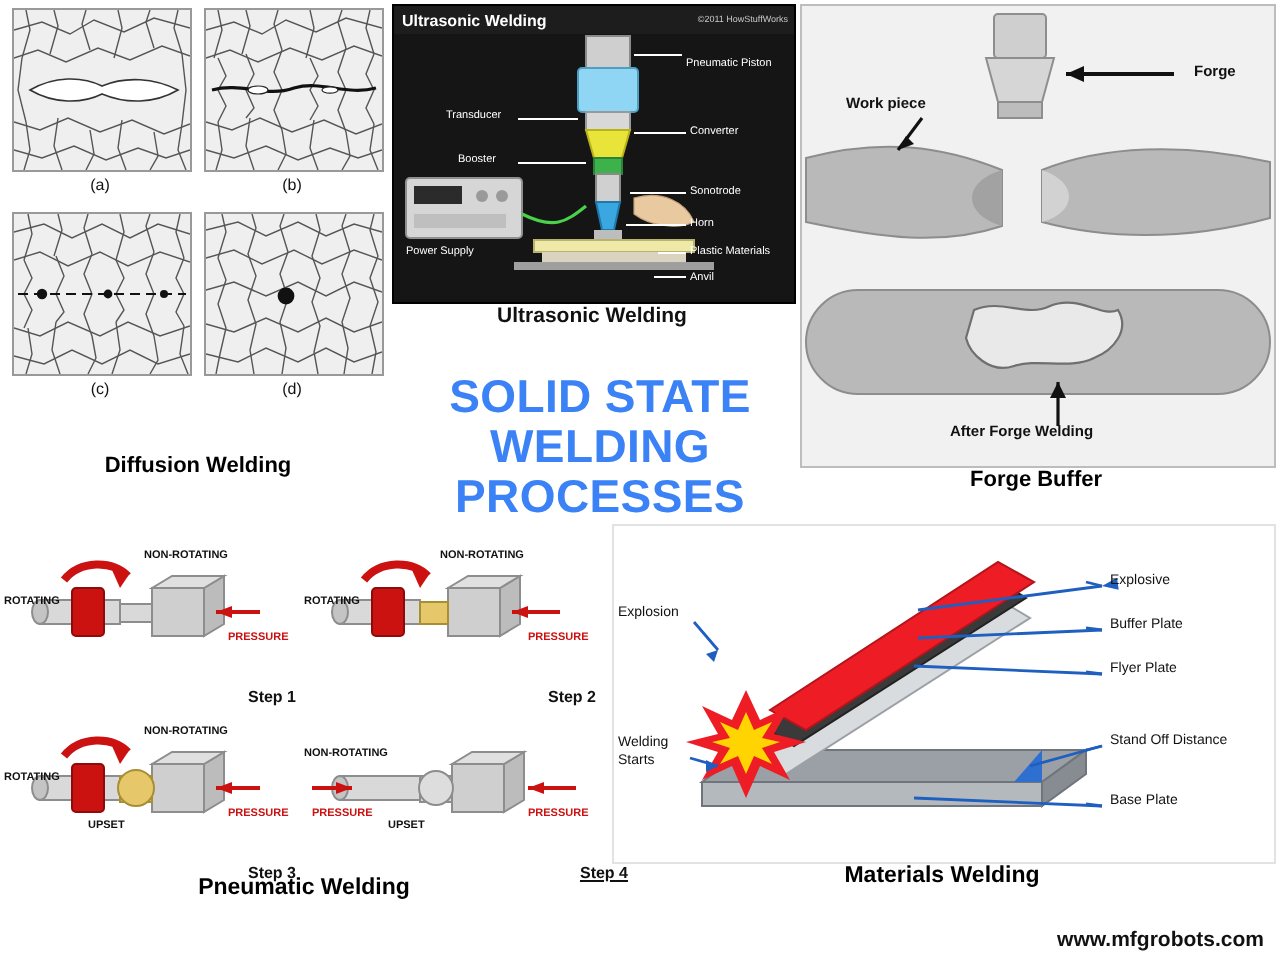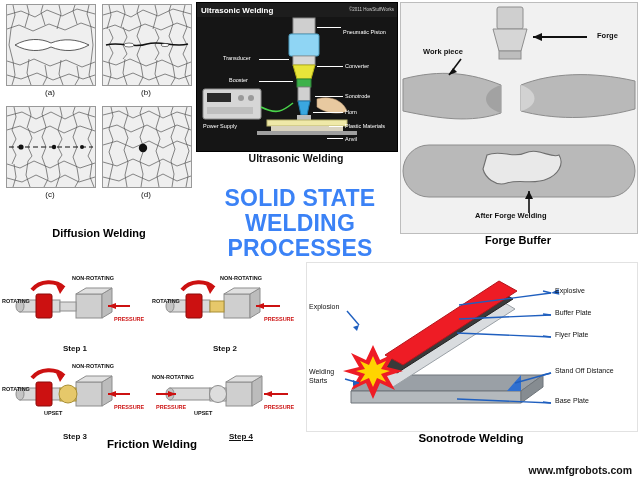--- a/index.html
+++ b/index.html
@@ -36,21 +36,21 @@
   .fimg{position:absolute;left:0;top:0;width:236px;height:230px;background:#f0f0f0;border:1px solid #bdbdbd;overflow:hidden;}
   .fcall{position:absolute;font-size:7.5px;font-weight:bold;color:#111;}
   #forge .ftitle{position:absolute;left:0;top:232px;width:236px;font-size:11px;}
 
   
   #bigtitle{left:196px;top:186px;width:208px;text-align:center;color:#3b82f6;font-weight:bold;font-size:23px;line-height:25px;letter-spacing:.2px;}
 
   
   #friction{left:2px;top:262px;width:300px;height:200px;}
   .fw-step{position:absolute;width:146px;height:70px;}
-  .fw-cap{position:absolute;font-size:8px;font-weight:bold;text-align:center;width:146px;color:#111;}
+  .fw-cap{position:absolute;font-size:8px;font-weight:bold;text-align:right;width:146px;color:#111;}
   .fw-t{position:absolute;font-size:5.5px;font-weight:bold;color:#111;}
   #friction .frtitle{position:absolute;left:0;top:176px;width:300px;font-size:11.5px;}
 
   
   #explosive{left:306px;top:262px;width:330px;height:200px;}
   .eimg{position:absolute;left:0;top:0;width:330px;height:168px;background:#ffffff;border:1px solid #e2e2e2;overflow:hidden;}
   .ecall{position:absolute;font-size:7px;color:#111;}
   #explosive .etitle{position:absolute;left:0;top:170px;width:330px;font-size:11.5px;}
 
   
@@ -354,21 +354,21 @@
         <path d="M136 34 L112 34" stroke="#cc1111" stroke-width="2"></path>
         <path d="M112 34 L120 31 L120 37 Z" fill="#cc1111"></path>
       </svg>
       <div class="fw-t" style="left:0px;top:14px;">NON-ROTATING</div>
       <div class="fw-t" style="left:42px;top:50px;">UPSET</div>
       <div class="fw-t" style="left:4px;top:44px;color:#cc1111;">PRESSURE</div>
       <div class="fw-t" style="left:112px;top:44px;color:#cc1111;">PRESSURE</div>
     </div>
     <div class="fw-cap" style="left:166px;top:170px;text-decoration:underline;">Step 4</div>
 
-    <div class="ttl frtitle">Friction Welding</div>
+    <div class="ttl frtitle">Pneumatic Welding</div>
   </div>
 
   <div class="abs" id="explosive">
     <div class="eimg">
       <svg width="330" height="168" viewBox="0 0 330 168">
         <rect width="330" height="168" fill="#ffffff"></rect>
 
         <path d="M44 128 L214 128 L236 112 L66 112 Z" fill="#9aa0a6" stroke="#6f757a"></path>
         <path d="M44 128 L214 128 L214 140 L44 140 Z" fill="#b4b9bd" stroke="#6f757a"></path>
         <path d="M214 128 L236 112 L236 124 L214 140 Z" fill="#868c91" stroke="#6f757a"></path>
@@ -414,18 +414,18 @@
 
       <div class="ecall" style="left:248px;top:24px;">Explosive</div>
       <div class="ecall" style="left:248px;top:46px;">Buffer Plate</div>
       <div class="ecall" style="left:248px;top:68px;">Flyer Plate</div>
       <div class="ecall" style="left:248px;top:104px;">Stand Off Distance</div>
       <div class="ecall" style="left:248px;top:134px;">Base Plate</div>
 
       <div class="ecall" style="left:2px;top:40px;">Explosion</div>
       <div class="ecall" style="left:2px;top:104px;width:42px;line-height:9px;">Welding Starts</div>
     </div>
-    <div class="ttl etitle">Sonotrode Welding</div>
+    <div class="ttl etitle">Materials Welding</div>
   </div>
 
   <div class="abs" id="wm">www.mfgrobots.com</div>
 
 </div>
 
 </body></html>

